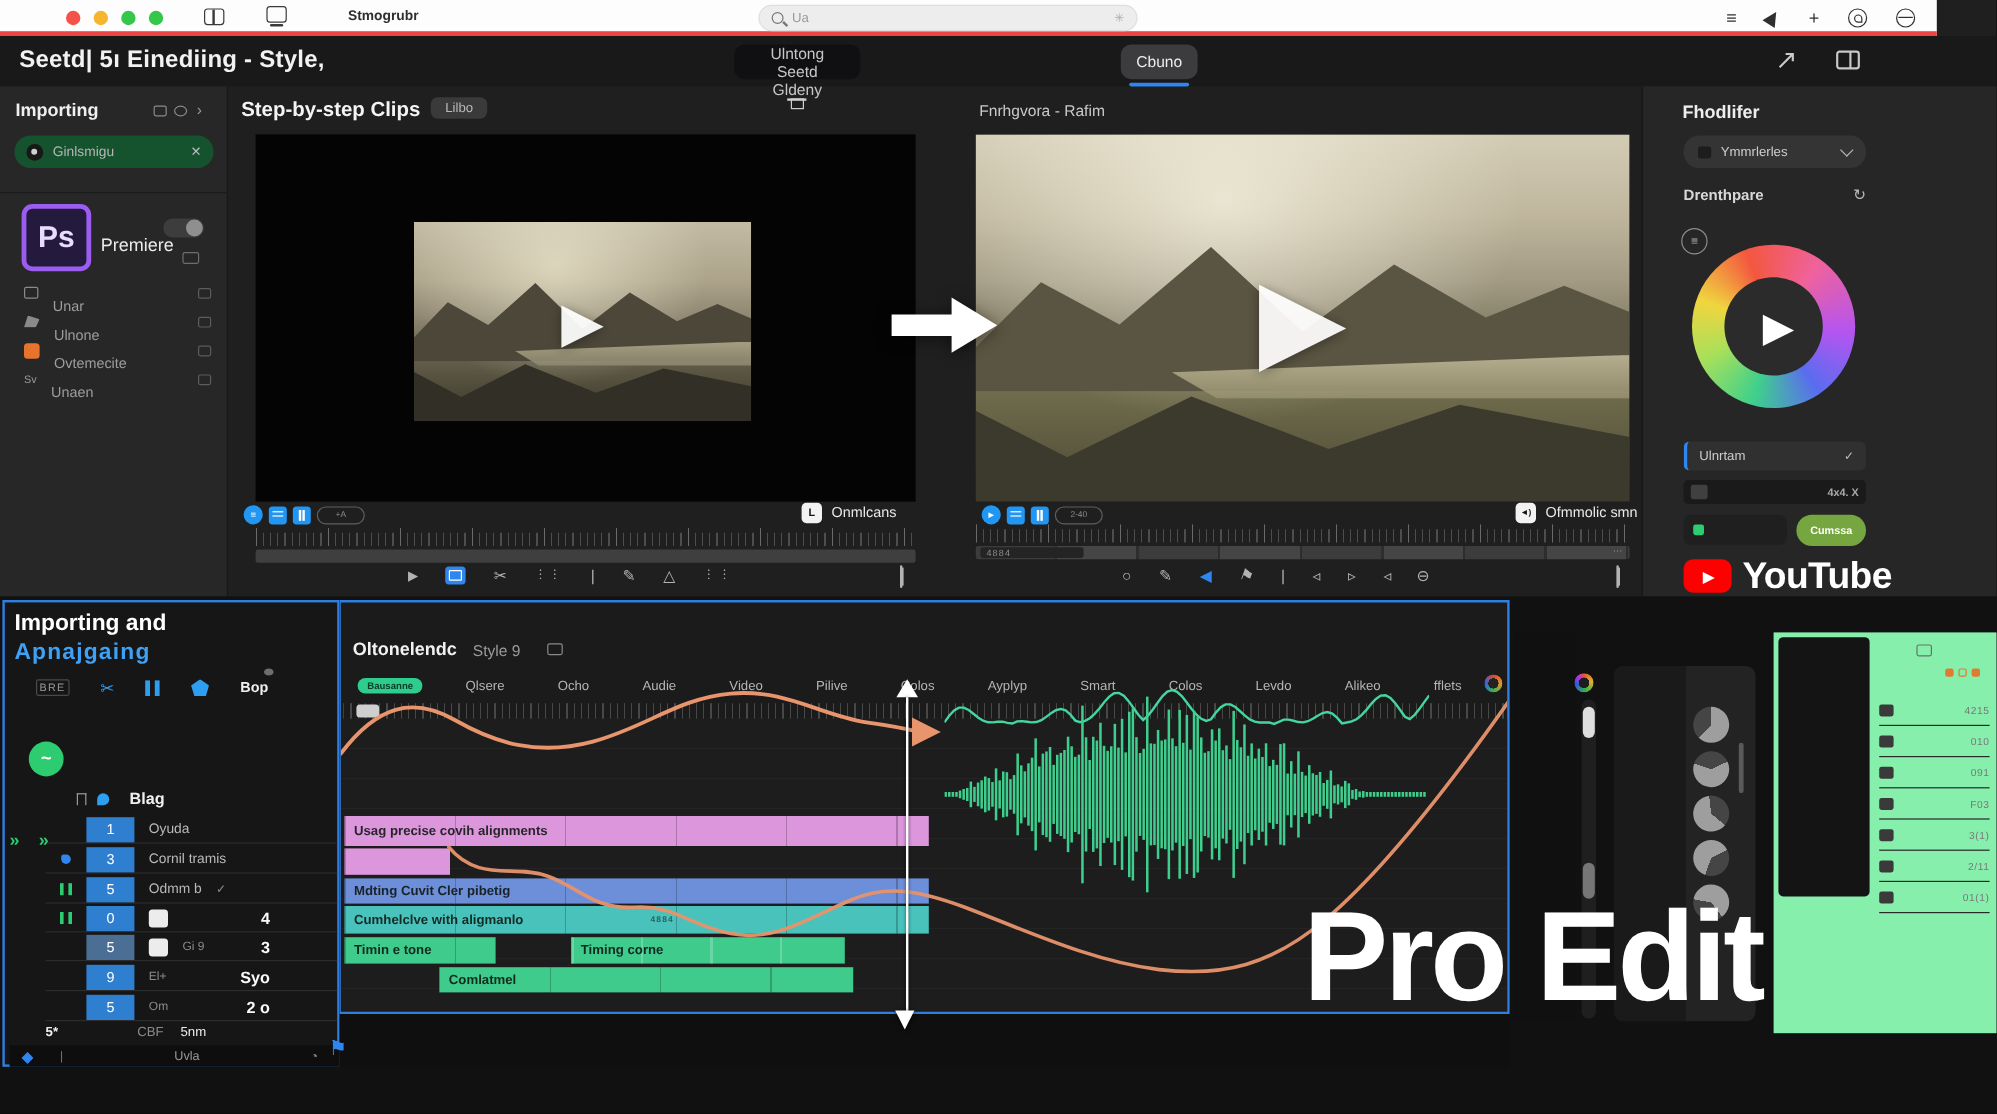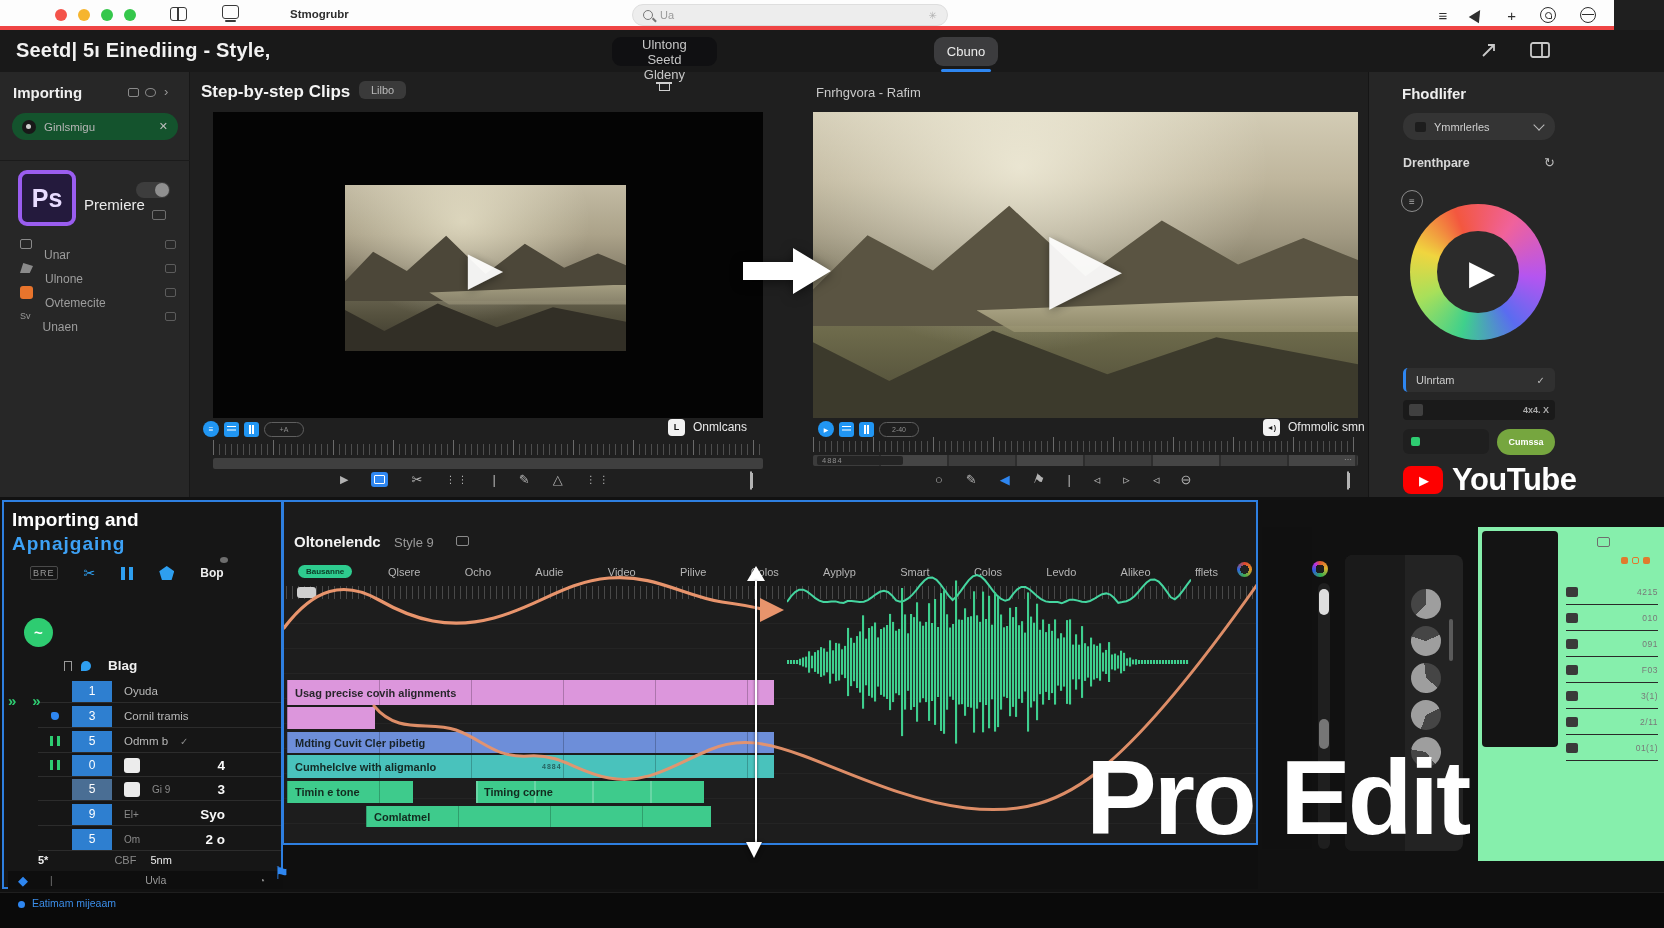--- a/index.html
+++ b/index.html
@@ -758,18 +758,14 @@
       <div class="proprow" style="top:208px">
           <span class="ic"></span>
           <span class="v">01(1)</span>
         </div>
     </div>
 
     <div class="proedit">Pro Edit</div>
   </div>
 
   
-  <div class="statusbar">
-    <span class="dot"></span>
-    <span class="t">Eatimam mijeaam</span>
-  </div>
 
 </div>
 
 </body></html>

